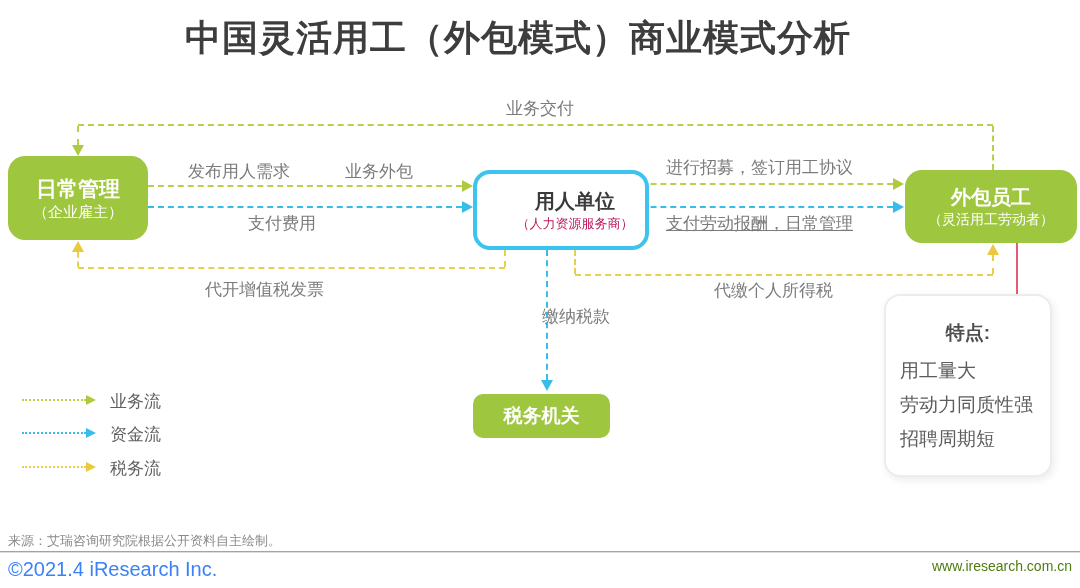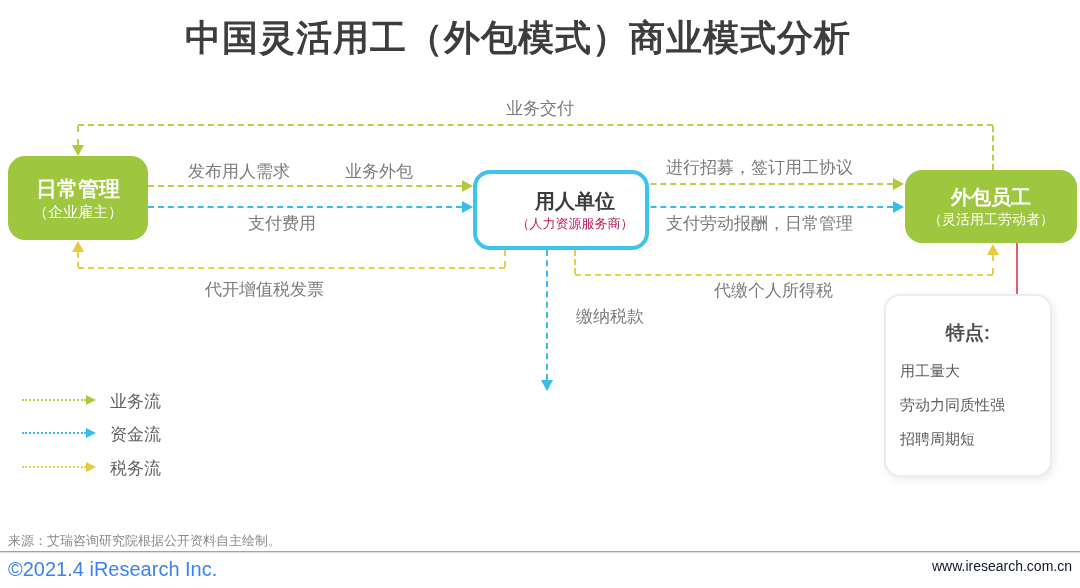--- a/index.html
+++ b/index.html
@@ -42,30 +42,30 @@
   .node .n-sub{font-size:14px;line-height:19px;}
   .node.hr{background:#fff;border:4px solid #3cc3ee;color:#3a3a3a;}
   .node.hr .n-title{color:#3a3a3a;}
   .node.hr .n-sub{color:#be185d;font-size:13px;}
   
   .features{
     position:absolute;background:#fff;border:2px solid #ececec;border-radius:16px;
     box-shadow:2px 3px 8px rgba(0,0,0,0.08);box-sizing:border-box;padding:24px 0 0 14px;
   }
   .features .f-title{font-size:19px;font-weight:bold;color:#4f4f4f;text-align:center;margin:0 14px 8px 0;}
-  .features .f-item{font-size:15px;color:#5d5d5d;line-height:34px;white-space:nowrap;}
+  .features .f-item{font-size:19px;color:#5d5d5d;line-height:34px;white-space:nowrap;}
   
   .leg-line{position:absolute;width:64px;height:0;border-top:2px dotted;}
   .leg-label{position:absolute;font-size:17px;color:#5f5f5f;white-space:nowrap;}
   .leg-arr{position:absolute;width:0;height:0;border-top:5px solid transparent;border-bottom:5px solid transparent;border-left:10px solid;}
   
   .src{position:absolute;left:8px;top:532px;font-size:13px;color:#8a8a8a;}
   .rule{position:absolute;left:0;top:551px;width:1080px;height:1px;background:#a3a3a3;box-shadow:0 1px 0 #dedede;}
   .copyright{position:absolute;left:8px;top:558px;font-size:20px;color:#3b82f6;}
-  .website{position:absolute;right:8px;top:558px;font-size:14px;color:#0f172a;}
+  .website{position:absolute;right:8px;top:558px;font-size:14px;color:#4d7c0f;}
 </style>
 </head>
 <body>
 
 <div class="page">
 
   <h1 class="title">中国灵活用工（外包模式）商业模式分析</h1>
 
   <div class="hline green" style="left:78px;top:124px;width:915px;"></div>
   <div class="vline green" style="left:77px;top:126px;height:19px;"></div>
@@ -81,55 +81,58 @@
   <div class="hline blue" style="left:148px;top:206px;width:314px;"></div>
   <div class="arr arr-r b" style="left:462px;top:201px;"></div>
   <div class="flabel" style="left:248px;top:212px;">支付费用</div>
 
   <div class="hline green" style="left:621px;top:183px;width:272px;"></div>
   <div class="arr arr-r g" style="left:893px;top:178px;"></div>
   <div class="flabel" style="left:666px;top:156px;">进行招募，签订用工协议</div>
 
   <div class="hline blue" style="left:621px;top:206px;width:272px;"></div>
   <div class="arr arr-r b" style="left:893px;top:201px;"></div>
-  <div class="flabel" style="left:666px;top:212px;">支付劳动报酬，日常管理</div>
+  <div class="flabel" style="left:666px;top:212px;text-decoration:underline;">支付劳动报酬，日常管理</div>
 
   <div class="arr arr-u y" style="left:72px;top:241px;"></div>
   <div class="vline yellow" style="left:77px;top:252px;height:15px;"></div>
   <div class="hline yellow" style="left:78px;top:267px;width:427px;"></div>
   <div class="vline yellow" style="left:504px;top:250px;height:17px;"></div>
   <div class="flabel" style="left:205px;top:278px;">代开增值税发票</div>
 
   <div class="vline yellow" style="left:574px;top:250px;height:24px;"></div>
   <div class="hline yellow" style="left:575px;top:274px;width:418px;"></div>
   <div class="vline yellow" style="left:992px;top:255px;height:19px;"></div>
   <div class="arr arr-u y" style="left:987px;top:244px;"></div>
   <div class="flabel" style="left:714px;top:279px;">代缴个人所得税</div>
 
   <div class="vline blue" style="left:546px;top:250px;height:130px;"></div>
   <div class="arr arr-d b" style="left:541px;top:380px;"></div>
-  <div class="flabel" style="left:576px;top:305px;text-align:right;">缴纳税款</div>
+  <div class="flabel" style="left:542px;top:305px;text-align:right;">缴纳税款</div>
 
   <div class="redline" style="left:1016px;top:243px;height:52px;"></div>
 
   <div class="node greenbox" style="left:8px;top:156px;width:140px;height:84px;">
     <div class="n-title" style="font-size:21px;">日常管理</div>
     <div class="n-sub" style="font-size:15px;">（企业雇主）</div>
   </div>
 
   <div class="node hr" style="left:473px;top:170px;width:140px;height:72px;padding-left:28px;">
     <div class="n-title">用人单位</div>
     <div class="n-sub">（人力资源服务商）</div>
   </div>
 
   <div class="node greenbox" style="left:905px;top:170px;width:172px;height:73px;">
     <div class="n-title">外包员工</div>
     <div class="n-sub">（灵活用工劳动者）</div>
   </div>
 
+  <div class="node greenbox" style="left:473px;top:394px;width:137px;height:44px;border-radius:10px;">
+    <div class="n-title" style="font-size:19px;">税务机关</div>
+  </div>
 
   <div class="features" style="left:884px;top:294px;width:168px;height:183px;">
     <div class="f-title">特点:</div>
     <div class="f-item">用工量大</div>
     <div class="f-item">劳动力同质性强</div>
     <div class="f-item">招聘周期短</div>
   </div>
 
   <div>
     <div class="leg-line" style="left:22px;top:399px;border-color:#b6d24b;"></div>

